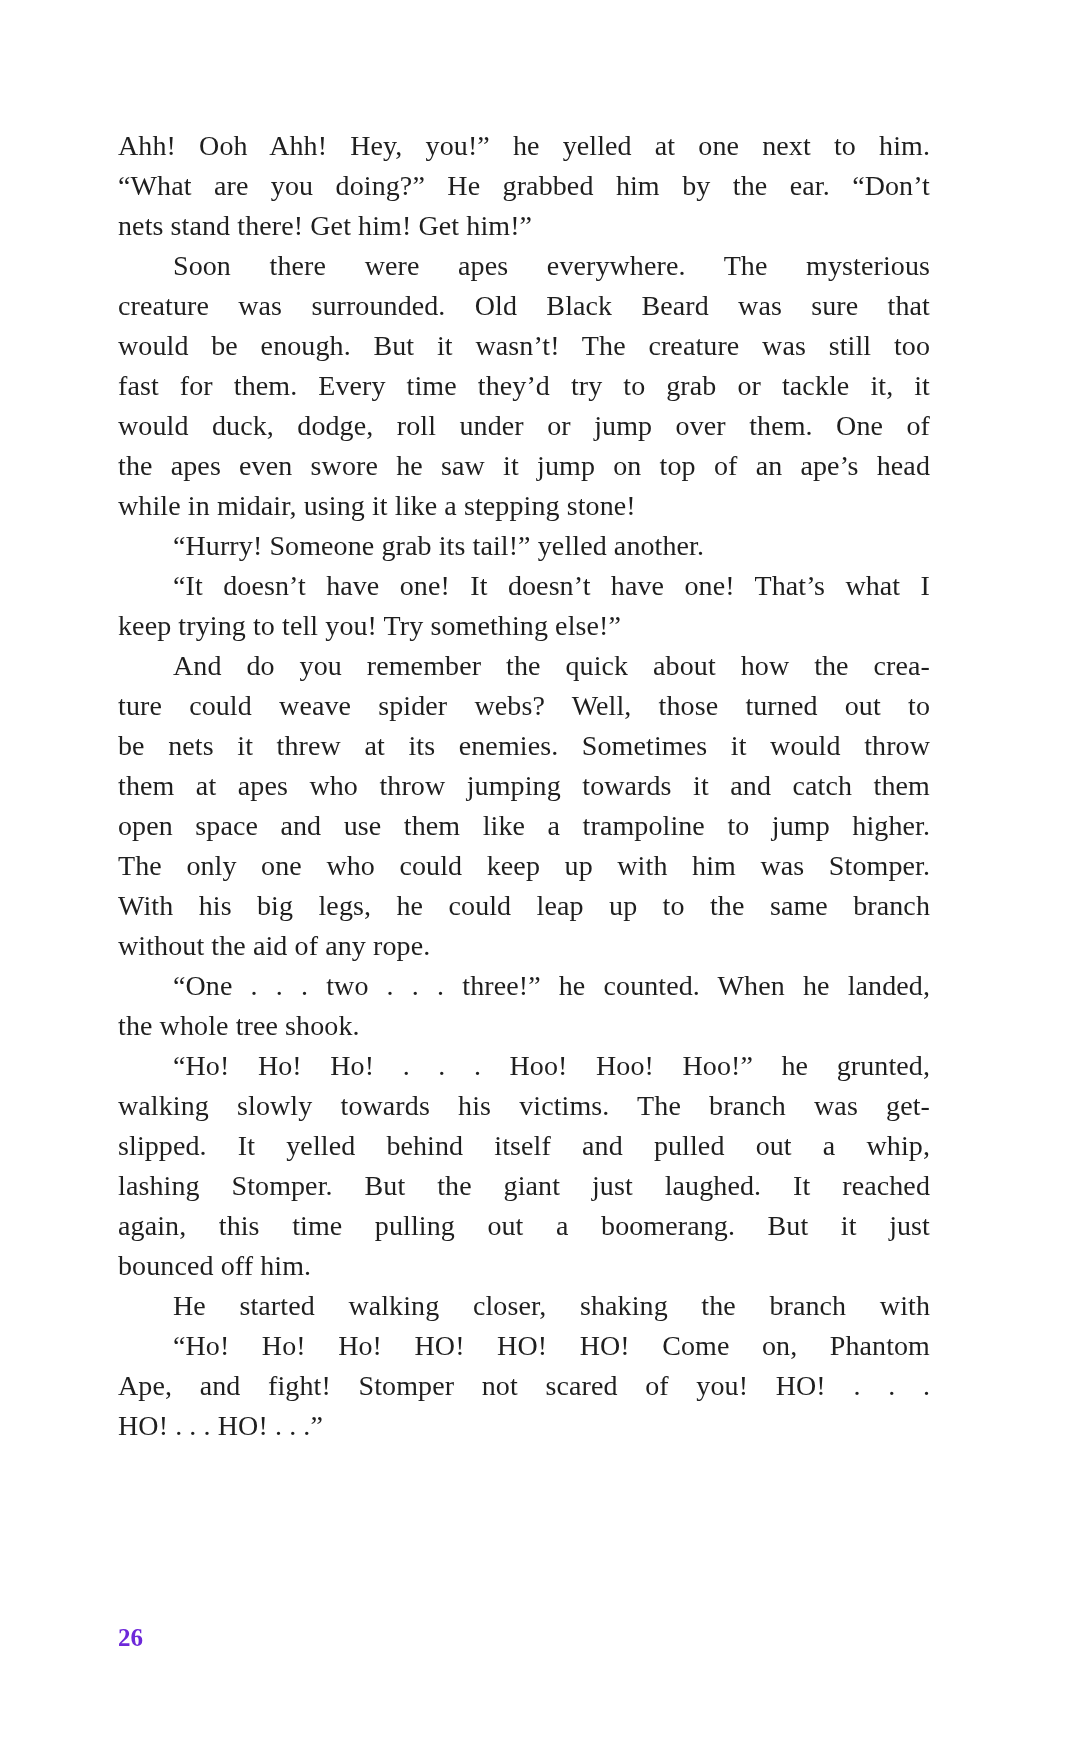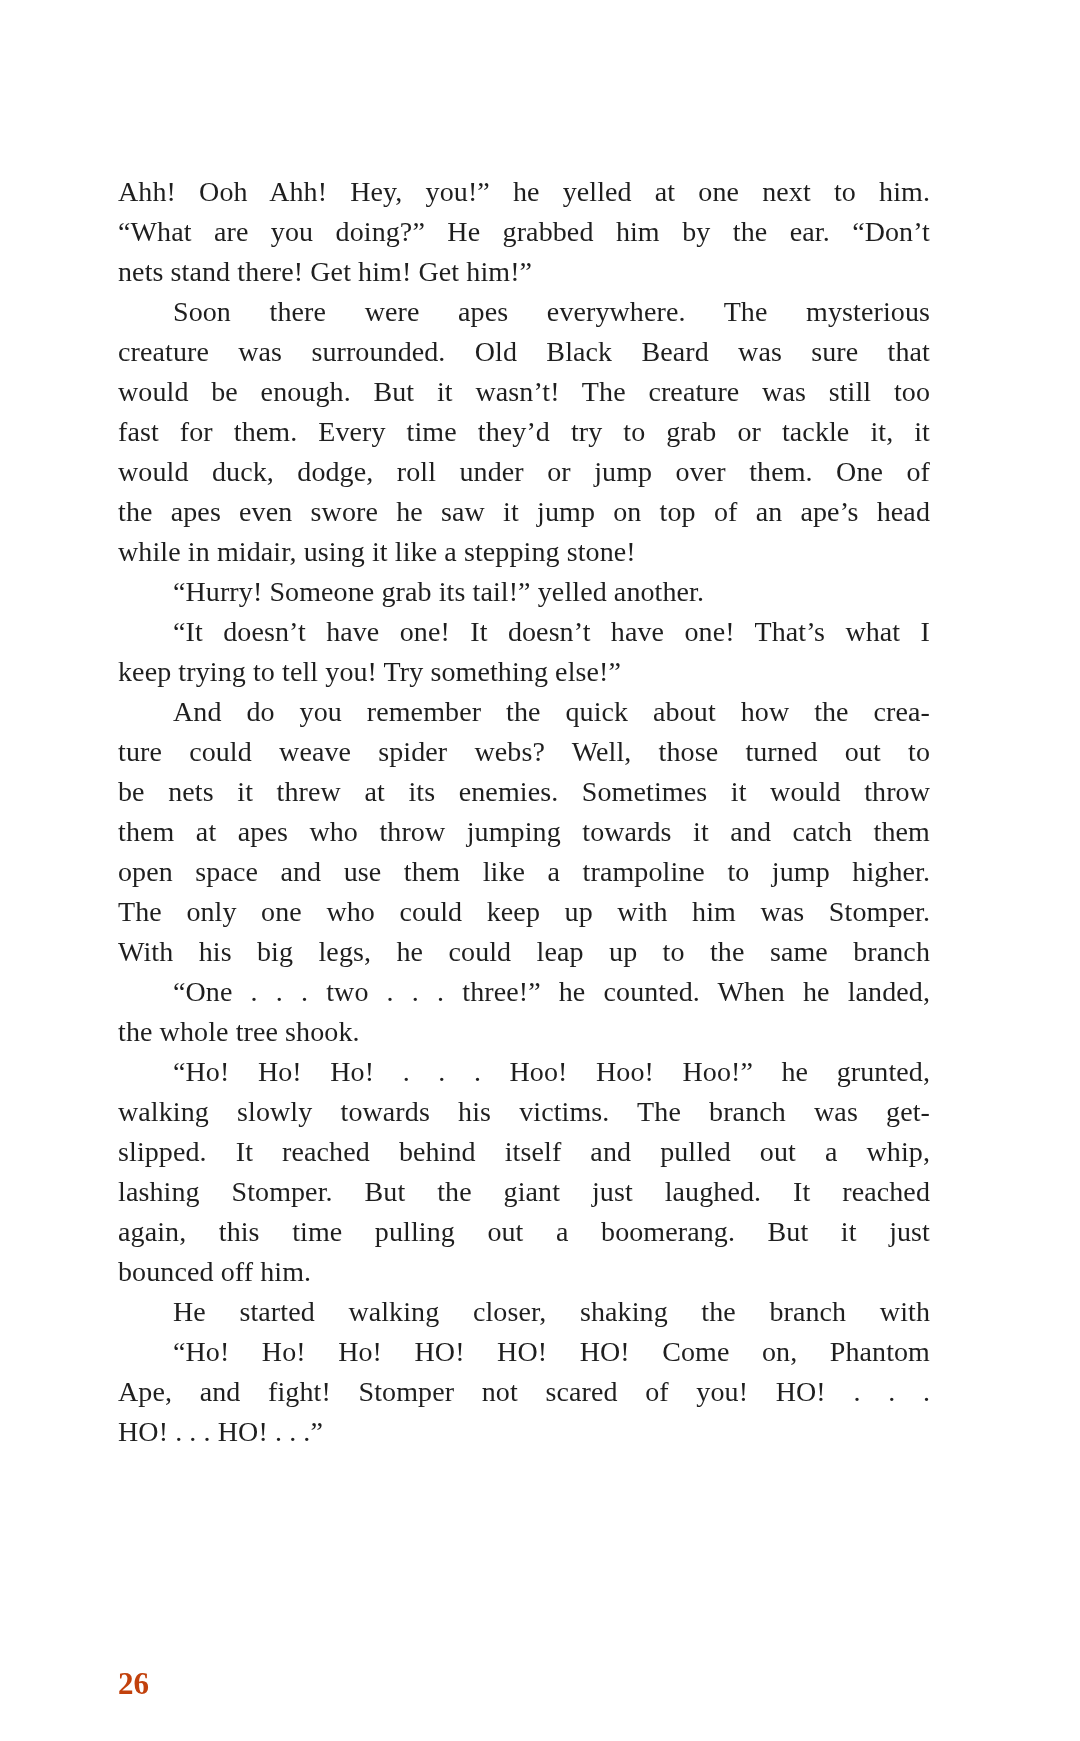--- a/index.html
+++ b/index.html
@@ -9,21 +9,20 @@
     height: 1741px;
     position: relative;
     overflow: hidden;
     font-family: "Liberation Serif", serif;
     color: #1f1f1f;
   }
   .page {
     position: absolute;
     inset: 0;
     background: #ffffff;
-    margin-top: 46px;
   }
   .text-block {
     position: absolute;
     left: 118px;
     top: 126px;
     width: 812px;
     font-size: 28px;
     line-height: 40px;
     letter-spacing: 0.1px;
   }
@@ -35,24 +34,24 @@
   .line.lastline {
     text-align-last: left;
   }
   .para.indent .line:first-child {
     text-indent: 55px;
   }
   .page-number {
     position: absolute;
     left: 118px;
     top: 1621px;
-    font-size: 31px;
+    font-size: 25px;
     line-height: 34px;
     font-weight: bold;
-    color: #c2410c;
+    color: #6d28d9;
   }
 </style>
 </head>
 <body>
 
 <div class="page">
   <div class="text-block" id="body-text">
       <div class="para">
         <div class="line">Ahh! Ooh Ahh! Hey, you!” he yelled at one next to him.</div>
         <div class="line">“What are you doing?” He grabbed him by the ear. “Don’t</div>
@@ -75,29 +74,30 @@
         <div class="line lastline">keep trying to tell you! Try something else!”</div>
       </div>
       <div class="para indent">
         <div class="line">And do you remember the quick about how the crea-</div>
         <div class="line">ture could weave spider webs? Well, those turned out to</div>
         <div class="line">be nets it threw at its enemies. Sometimes it would throw</div>
         <div class="line">them at apes who throw jumping towards it and catch them</div>
         <div class="line">open space and use them like a trampoline to jump higher.</div>
         <div class="line">The only one who could keep up with him was Stomper.</div>
         <div class="line">With his big legs, he could leap up to the same branch</div>
+        <div class="line lastline">without the aid of any rope.</div>
       </div>
       <div class="para indent">
         <div class="line">“One . . . two . . . three!” he counted. When he landed,</div>
         <div class="line lastline">the whole tree shook.</div>
       </div>
       <div class="para indent">
         <div class="line">“Ho! Ho! Ho! . . . Hoo! Hoo! Hoo!” he grunted,</div>
         <div class="line">walking slowly towards his victims. The branch was get-</div>
-        <div class="line">slipped. It reached behind itself and pulled out a whip,</div>
+        <div class="line">slipped. It yelled behind itself and pulled out a whip,</div>
         <div class="line">lashing Stomper. But the giant just laughed. It reached</div>
         <div class="line">again, this time pulling out a boomerang. But it just</div>
         <div class="line lastline">bounced off him.</div>
       </div>
       <div class="para indent">
         <div class="line">He started walking closer, shaking the branch with</div>
       </div>
       <div class="para indent">
         <div class="line">“Ho! Ho! Ho! HO! HO! HO! Come on, Phantom</div>
         <div class="line">Ape, and fight! Stomper not scared of you! HO! . . .</div>

